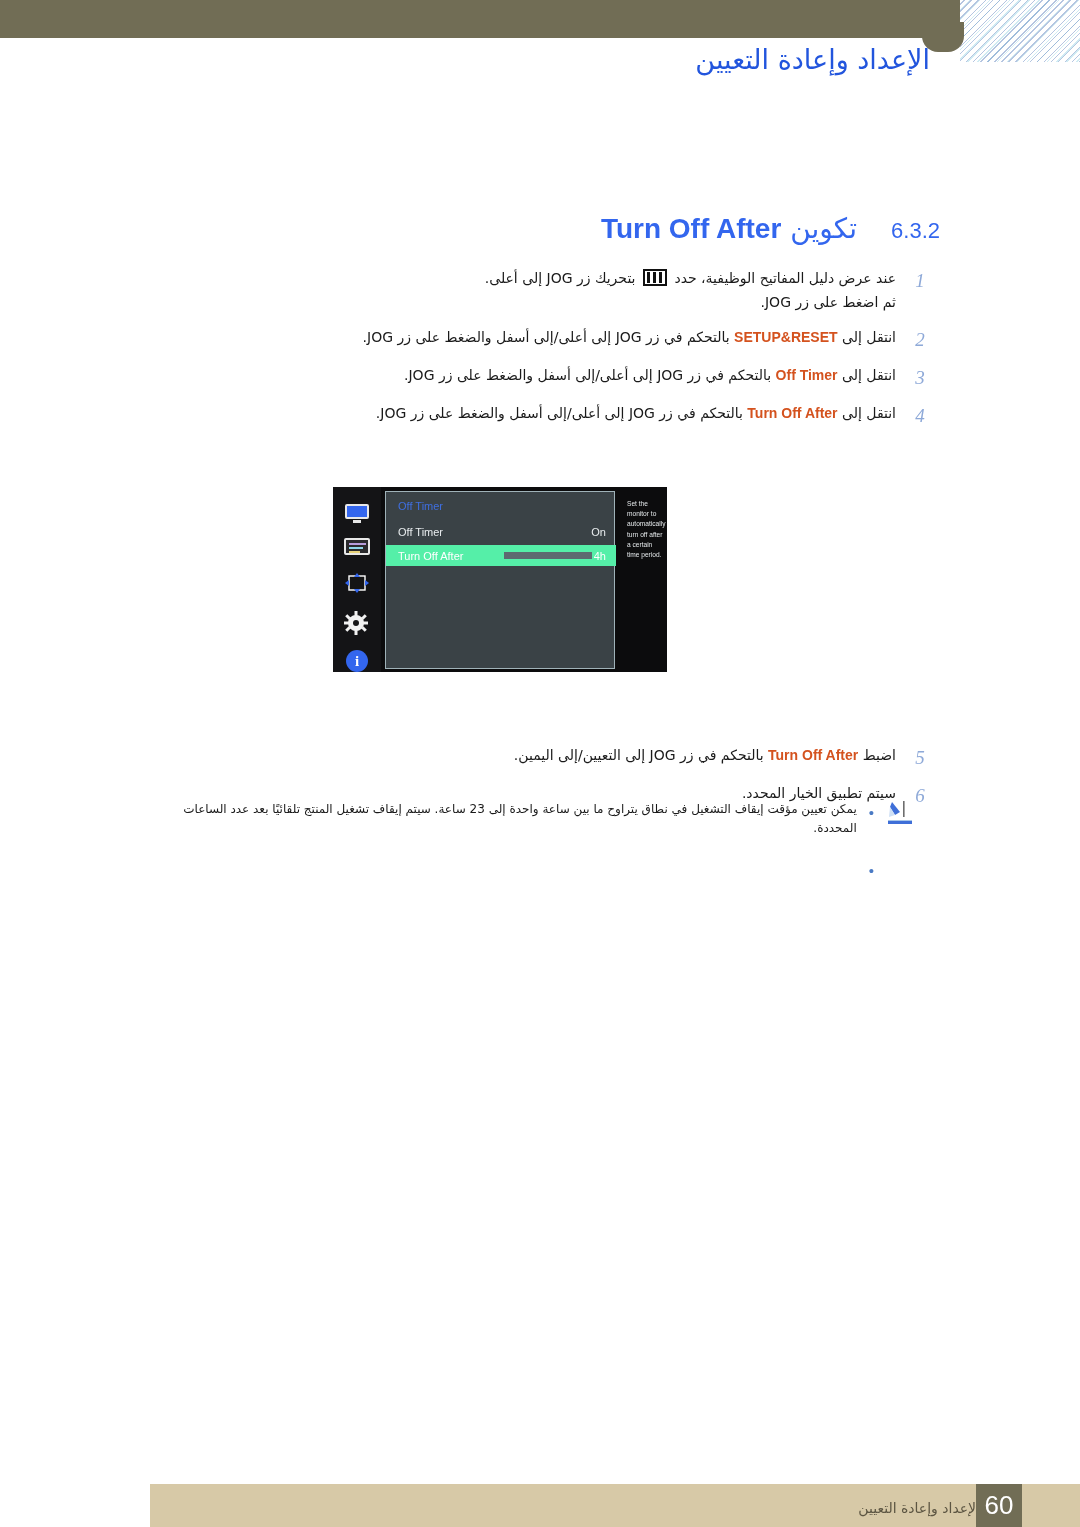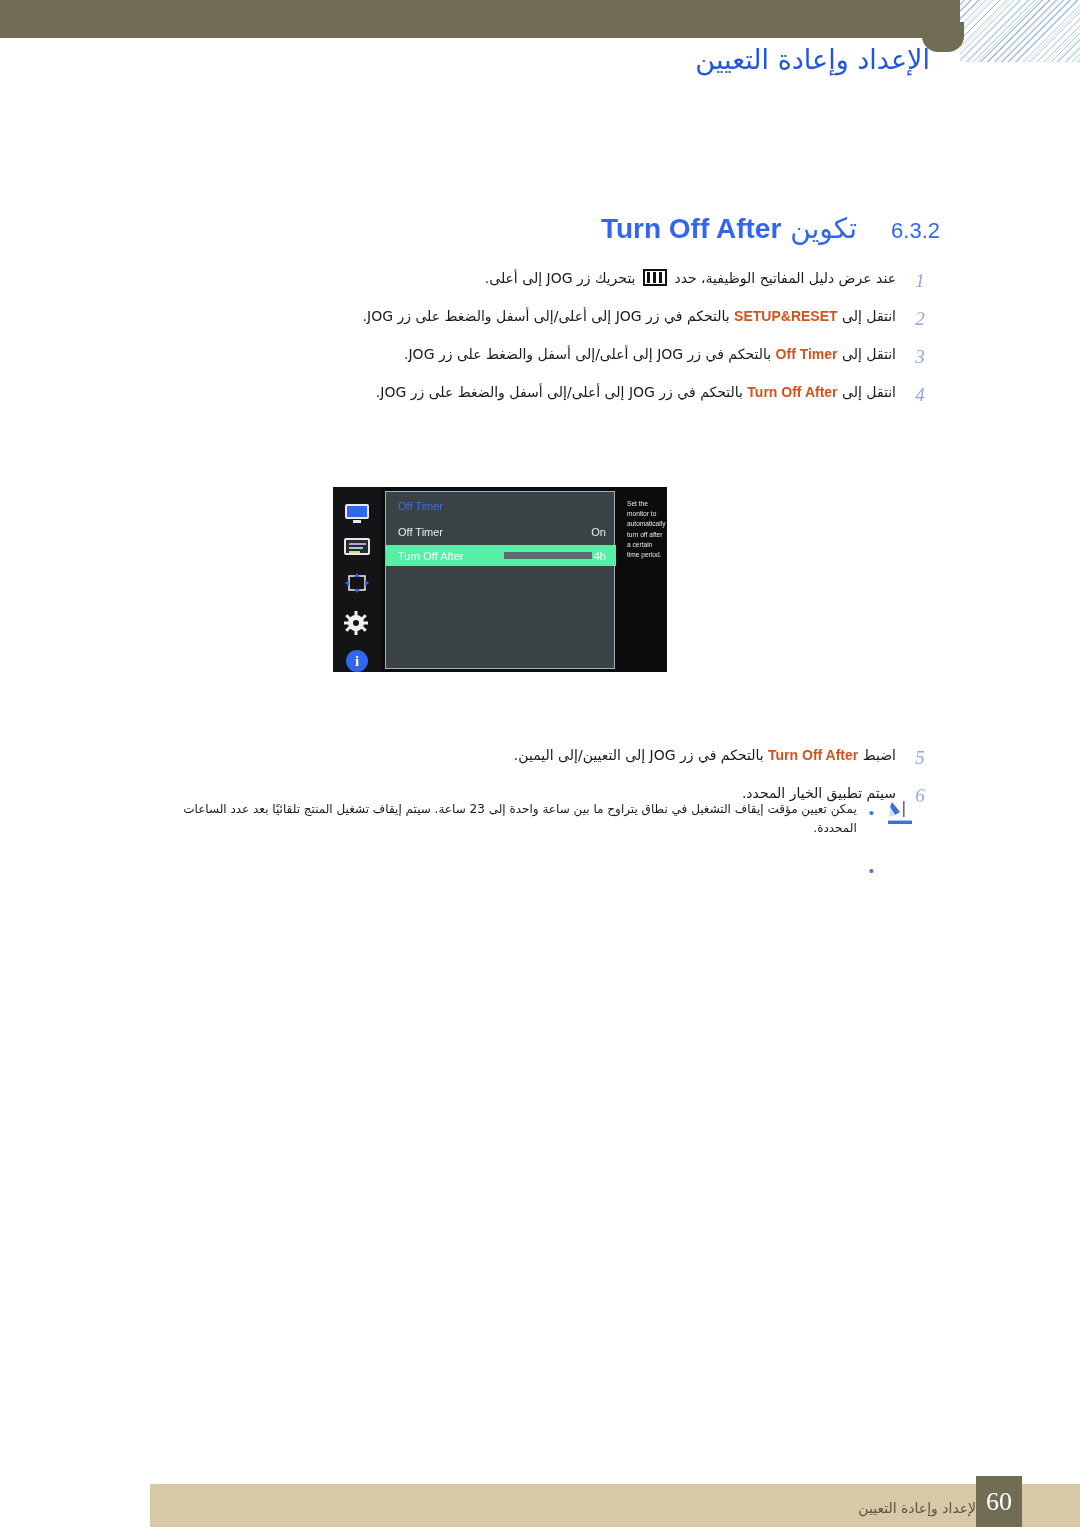--- a/index.html
+++ b/index.html
@@ -182,24 +182,24 @@
     width: 930px; height: 43px;
     background: #d7c9a7;
   }
   .footer-text {
     position: absolute; right: 100px; bottom: 11px;
     font-size: 14px; color: #5c5542;
     font-family: "DejaVu Sans", sans-serif; direction: rtl;
   }
   .footer-page {
     position: absolute; right: 58px; bottom: 0;
-    width: 46px; height: 51px; background: #716d55;
+    width: 46px; height: 43px; background: #716d55;
     color: #ffffff; font-size: 26px;
     display:flex; align-items:center; justify-content:center;
-    font-family: Liberation Serif, serif;
+    font-family: Liberation Sans, sans-serif;
   }
 </style>
 </head>
 <body>
 
 <div class="page">
 
   <div class="header-band"></div>
   <div class="header-stripes"></div>
   <div class="header-tab"></div>
@@ -214,20 +214,21 @@
   </div>
 
   <div class="steps">
 
     <div class="step">
       <div class="step-num">1</div>
       <div class="step-body">
         <span>عند عرض دليل المفاتيح الوظيفية، حدد</span>
         <span class="menu-glyph"><i></i><i></i><i></i></span>
         <span>بتحريك زر JOG إلى أعلى.</span>
+        <span class="sub">ثم اضغط على زر JOG.</span>
       </div>
     </div>
 
     <div class="step">
       <div class="step-num">2</div>
       <div class="step-body">
         <span>انتقل إلى</span>
         <span class="kw">SETUP&amp;RESET</span>
         <span>بالتحكم في زر JOG إلى أعلى/إلى أسفل والضغط على زر JOG.</span>
       </div>

